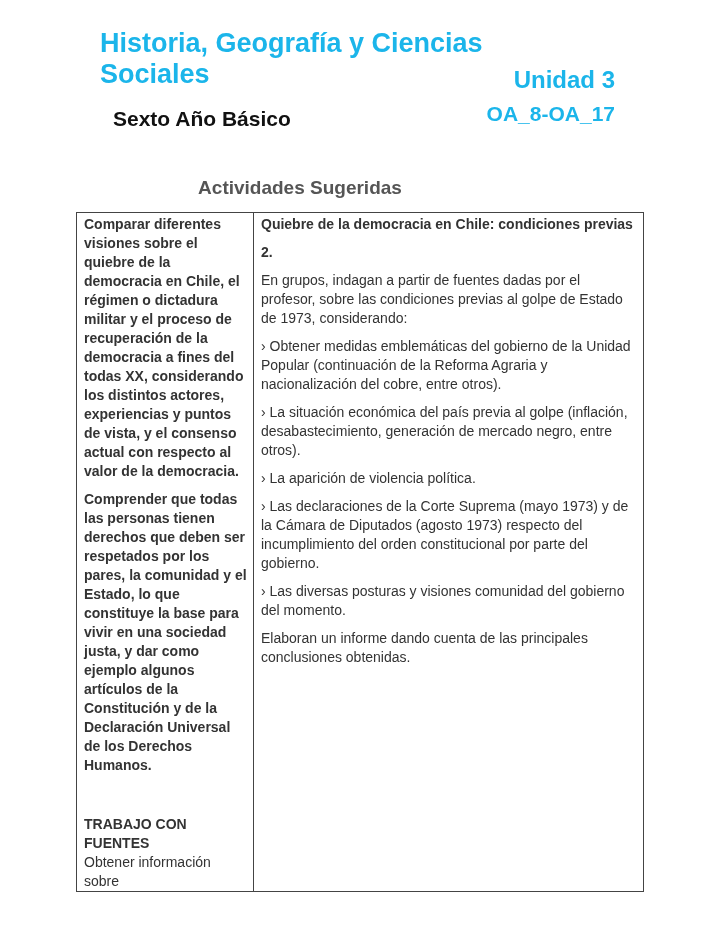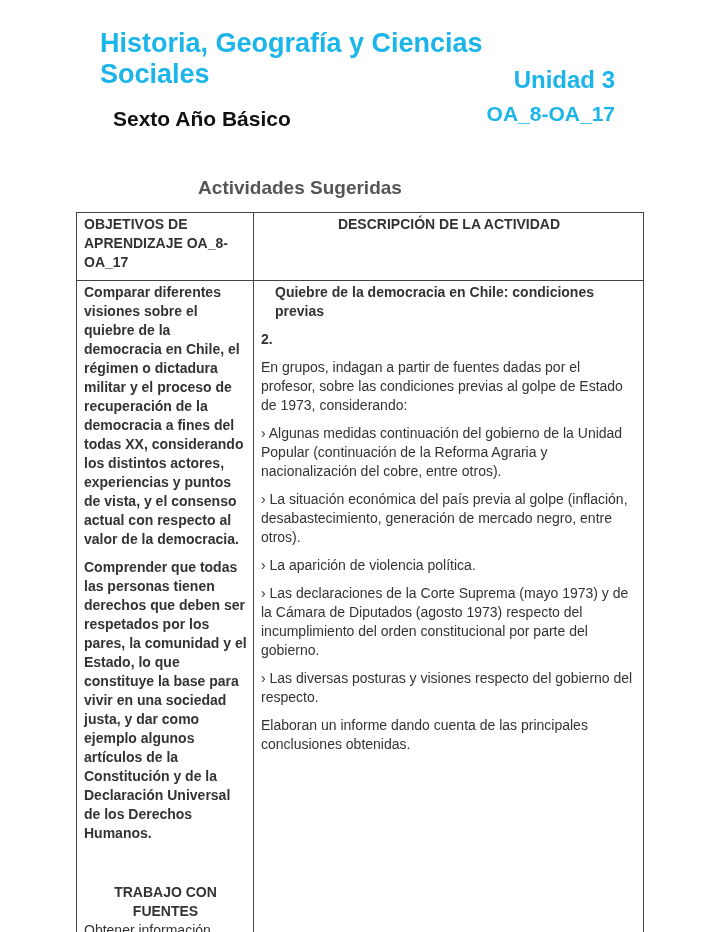--- a/index.html
+++ b/index.html
@@ -14,60 +14,56 @@
                    font-size: 19px; font-weight: bold; color: #555; }
   table.acts { position: absolute; left: 76px; top: 212px; width: 568px; border-collapse: collapse;
                table-layout: fixed; }
   table.acts td, table.acts th { border: 1.5px solid #444; vertical-align: top; padding: 2px 6px 0 7px;
                font-size: 14px; line-height: 19px; color: #333; }
   table.acts th { font-weight: bold; text-align: left; height: 65px; }
   table.acts th.desc { text-align: center; }
   .col1 { width: 177px; }
   .obj { font-weight: bold; margin: 0 0 9px 0; }
   .obj.last { margin-bottom: 40px; margin-top: 9px; }
-  .skill-title { font-weight: bold; margin: 0; text-align: center; }
+  .skill-title { font-weight: bold; margin: 0; }
   .skill-text { margin: 0; }
-  .act-title { font-weight: bold; margin: 0 0 9px 14px; }
+  .act-title { font-weight: bold; margin: 0 0 9px 0; }
   .act-num { font-weight: bold; margin: 0 0 9px 0; }
   .act-p { margin: 2px 0 9px 0; }
   td.desc-cell { height: 550px; padding-top: 3px; }
 </style>
 </head>
 <body>
 
 <h1 class="hdr-title" style="width:420px;">Historia, Geografía y Ciencias Sociales</h1>
 <div class="hdr-unidad">Unidad 3</div>
 <div class="hdr-grade">Sexto Año Básico</div>
 <div class="hdr-oa">OA_8-OA_17</div>
 
 <div class="section-title">Actividades Sugeridas</div>
 
 <table class="acts">
   <colgroup>
       <col class="col1">
       <col>
     </colgroup>
   <tbody>
-      <tr>
-    <th>OBJETIVOS DE APRENDIZAJE OA_8-OA_17</th>
-    <th class="desc">DESCRIPCIÓN DE LA ACTIVIDAD</th>
-  </tr>
   <tr>
     <td>
       <p class="obj">Comparar diferentes visiones sobre el quiebre de la democracia en Chile, el régimen o dictadura militar y el proceso de recuperación de la democracia a fines del todas XX, considerando los distintos actores, experiencias y puntos de vista, y el consenso actual con respecto al valor de la democracia.</p>
       <p class="obj last">Comprender que todas las personas tienen derechos que deben ser respetados por los pares, la comunidad y el Estado, lo que constituye la base para vivir en una sociedad justa, y dar como ejemplo algunos artículos de la Constitución y de la Declaración Universal de los Derechos Humanos.</p>
       <p class="skill-title">TRABAJO CON FUENTES</p>
       <p class="skill-text">Obtener información sobre</p>
     </td>
     <td class="desc-cell">
       <p class="act-title">Quiebre de la democracia en Chile: condiciones previas</p>
       <p class="act-num">2.</p>
       <p class="act-p">En grupos, indagan a partir de fuentes dadas por el profesor, sobre las condiciones previas al golpe de Estado de 1973, considerando:</p>
-      <p class="act-p">› Algunas medidas continuación del gobierno de la Unidad Popular (continuación de la Reforma Agraria y nacionalización del cobre, entre otros).</p>
+      <p class="act-p">› Obtener medidas emblemáticas del gobierno de la Unidad Popular (continuación de la Reforma Agraria y nacionalización del cobre, entre otros).</p>
       <p class="act-p">› La situación económica del país previa al golpe (inflación, desabastecimiento, generación de mercado negro, entre otros).</p>
       <p class="act-p">› La aparición de violencia política.</p>
       <p class="act-p">› Las declaraciones de la Corte Suprema (mayo 1973) y de la Cámara de Diputados (agosto 1973) respecto del incumplimiento del orden constitucional por parte del gobierno.</p>
-      <p class="act-p">› Las diversas posturas y visiones respecto del gobierno del respecto.</p>
+      <p class="act-p">› Las diversas posturas y visiones comunidad del gobierno del momento.</p>
       <p class="act-p">Elaboran un informe dando cuenta de las principales conclusiones obtenidas.</p>
     </td>
   </tr>
 </tbody>
   </table>
 
 </body></html>

